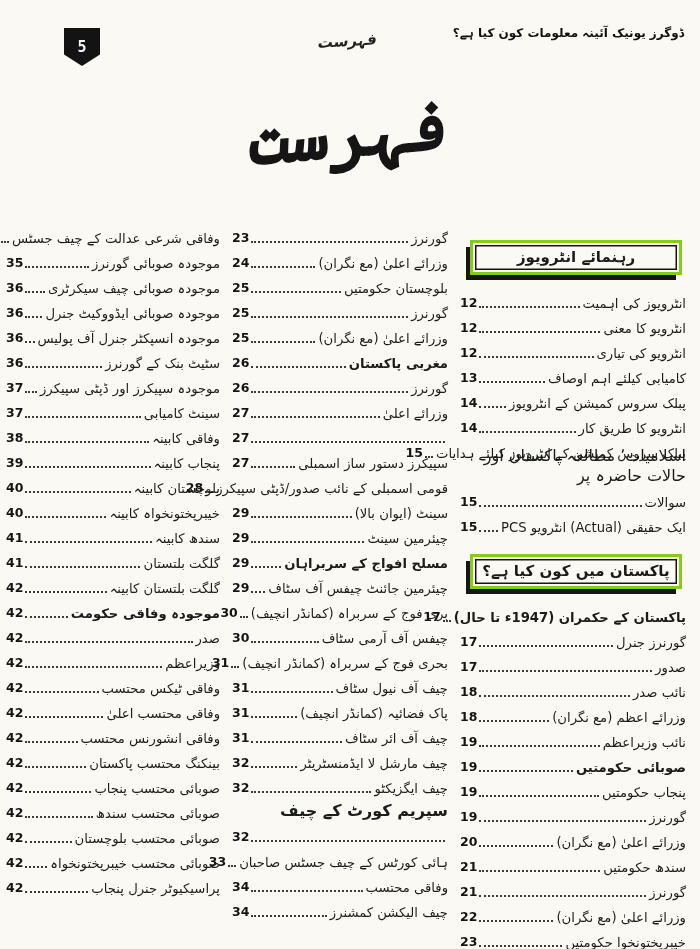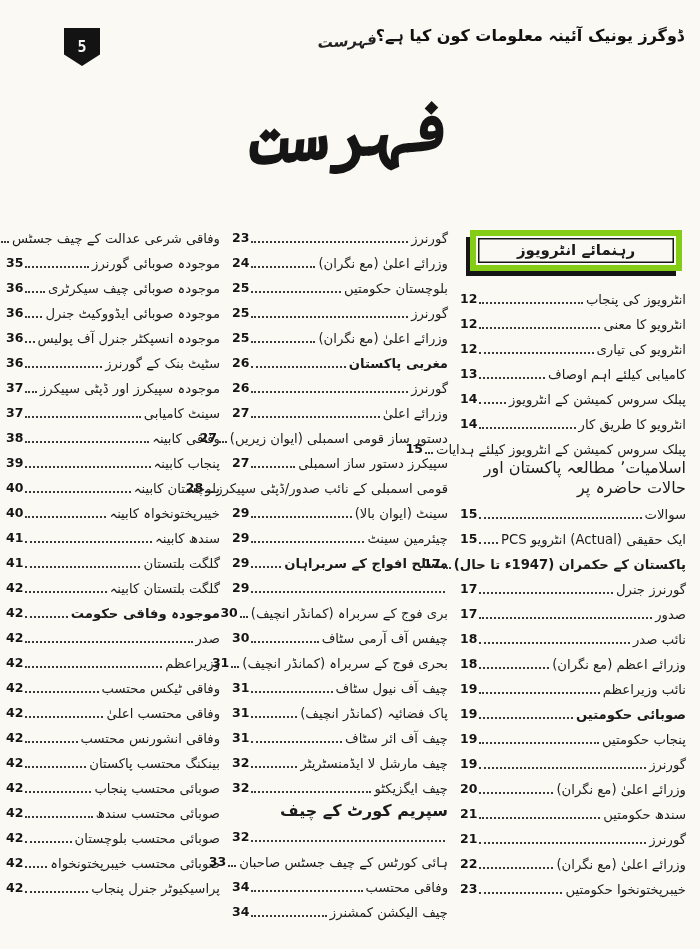--- a/index.html
+++ b/index.html
@@ -16,21 +16,21 @@
     background:#131313; color:#f5f5f5; font-size:15px; font-weight:bold;
     display:flex; align-items:center; justify-content:center;
     clip-path:polygon(0 0,100% 0,100% 70%,50% 100%,0 70%);
     font-family:"DejaVu Sans Mono", monospace;
   }
   .running-title {
     position:absolute; left:318px; top:8px; font-size:15px; font-weight:bold;
     transform:skewX(-10deg) rotate(-4deg); color:#222;
   }
   .book-title {
-    position:absolute; right:16px; top:2px; font-size:16px; font-weight:bold;
+    position:absolute; right:16px; top:2px; font-size:12px; font-weight:bold;
     letter-spacing:0; color:#111;text-align:center;
   }
   
   .main-title-wrap { position:absolute; top:92px; left:0; right:0; height:118px; text-align:center; }
   .main-title {
     display:inline-block; font-size:68px; font-weight:bold; color:#151515;
     transform:rotate(-5deg) skewX(-6deg); letter-spacing:-2px;
     font-family:"DejaVu Serif", serif;
   }
   
@@ -38,23 +38,23 @@
     position:absolute; top:220px; bottom:14px; right:10px; left:12px;
     display:flex; flex-direction:row; align-items:stretch;
   }
   .col { padding:2px 4px 0 2px; display:flex; flex-direction:column; }
   .col-right  { width:232px; }
   .col-middle { width:222px; }
   .col-left   { width:220px;margin-left:46px; }
   .divider { width:1.5px; background:#2c2c2c; margin:0 3px; }
   
   .box-header {
-    margin:8px 4px 12px 10px; padding:5px 6px 6px; text-align:center;
+    margin:18px 4px 12px 10px; padding:5px 6px 6px; text-align:center;
     font-size:15px; font-weight:bold; background:#faf9f4;
-    border:6px solid #84cc16;
+    border:3px solid #84cc16;
     box-shadow: inset 0 0 0 2px #faf9f4, inset 0 0 0 3.5px #161616,
                 -5px 6px 0 -1px #161616;
   }
   
   .entry {
     display:flex; flex-direction:row; align-items:flex-end;
     min-height:25px; font-size:13.2px; line-height:1.25; color:#1c1c1c;
   }
   .entry .t { white-space:nowrap; }
   .entry.bold .t { font-weight:bold; }
@@ -78,21 +78,21 @@
   </div>
 
   <div class="main-title-wrap">
     <span class="main-title">فہرست</span>
   </div>
 
   <div class="toc">
     <section class="col col-right">
         <div class="box-header">رہنمائے انٹرویوز</div>
         <div class="entry">
-          <span class="t">انٹرویوز کی پنجاب</span>
+          <span class="t">انٹرویوز کی اہمیت</span>
           <span class="dots"></span>
           <span class="p">12</span>
         </div>
         <div class="entry">
           <span class="t">انٹرویو کا معنی</span>
           <span class="dots"></span>
           <span class="p">12</span>
         </div>
         <div class="entry">
           <span class="t">انٹرویو کی تیاری</span>
@@ -125,20 +125,21 @@
         <div class="entry">
           <span class="t">سوالات</span>
           <span class="dots"></span>
           <span class="p">15</span>
         </div>
         <div class="entry">
           <span class="t">ایک حقیقی (Actual) انٹرویو PCS</span>
           <span class="dots"></span>
           <span class="p">15</span>
         </div>
+        <div class="box-header">پاکستان میں کون کیا ہے؟</div>
         <div class="entry bold">
           <span class="t">پاکستان کے حکمران (1947ء تا حال)</span>
           <span class="dots"></span>
           <span class="p">17</span>
         </div>
         <div class="entry">
           <span class="t">گورنرز جنرل</span>
           <span class="dots"></span>
           <span class="p">17</span>
         </div>
@@ -239,21 +240,20 @@
           <span class="t">گورنرز</span>
           <span class="dots"></span>
           <span class="p">26</span>
         </div>
         <div class="entry">
           <span class="t">وزرائے اعلیٰ</span>
           <span class="dots"></span>
           <span class="p">27</span>
         </div>
         <div class="entry">
-          <span class="t">دستور ساز قومی اسمبلی (ایوان زیریں)</span>
           <span class="dots"></span>
           <span class="p">27</span>
         </div>
         <div class="entry">
           <span class="t">سپیکرز دستور ساز اسمبلی</span>
           <span class="dots"></span>
           <span class="p">27</span>
         </div>
         <div class="entry">
           <span class="t">قومی اسمبلی کے نائب صدور/ڈپٹی سپیکرز</span>
@@ -269,20 +269,21 @@
           <span class="t">چیئرمین سینٹ</span>
           <span class="dots"></span>
           <span class="p">29</span>
         </div>
         <div class="entry bold">
           <span class="t">مسلح افواج کے سربراہان</span>
           <span class="dots"></span>
           <span class="p">29</span>
         </div>
         <div class="entry">
+          <span class="t">چیئرمین جائنٹ چیفس آف سٹاف</span>
           <span class="dots"></span>
           <span class="p">29</span>
         </div>
         <div class="entry">
           <span class="t">بری فوج کے سربراہ (کمانڈر انچیف)</span>
           <span class="dots"></span>
           <span class="p">30</span>
         </div>
         <div class="entry">
           <span class="t">چیفس آف آرمی سٹاف</span>

